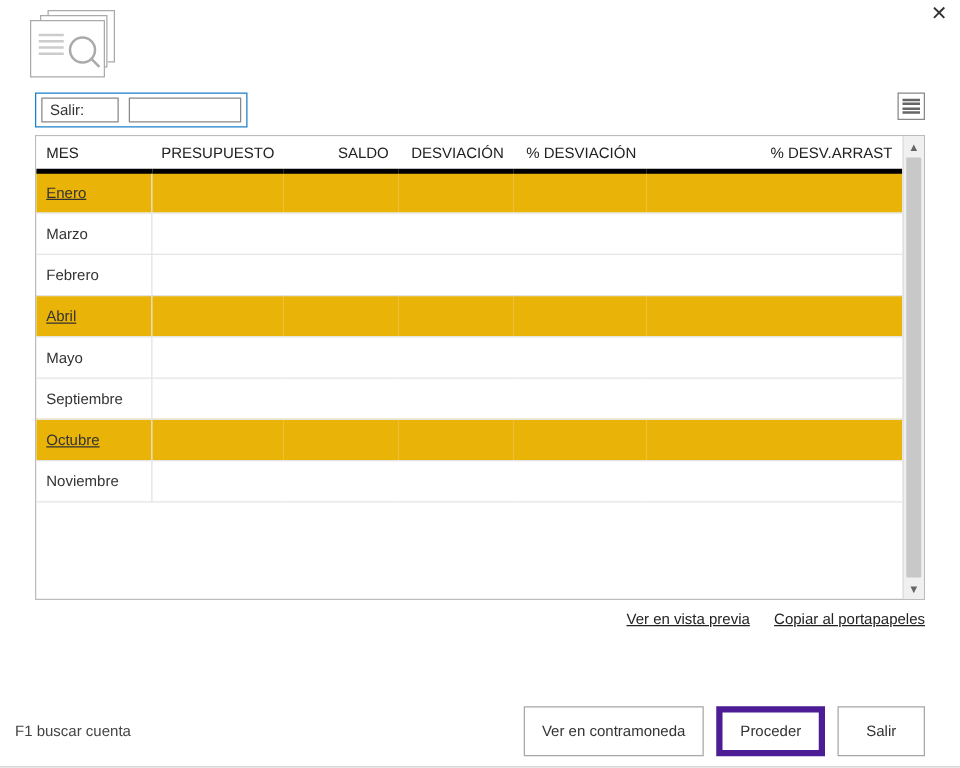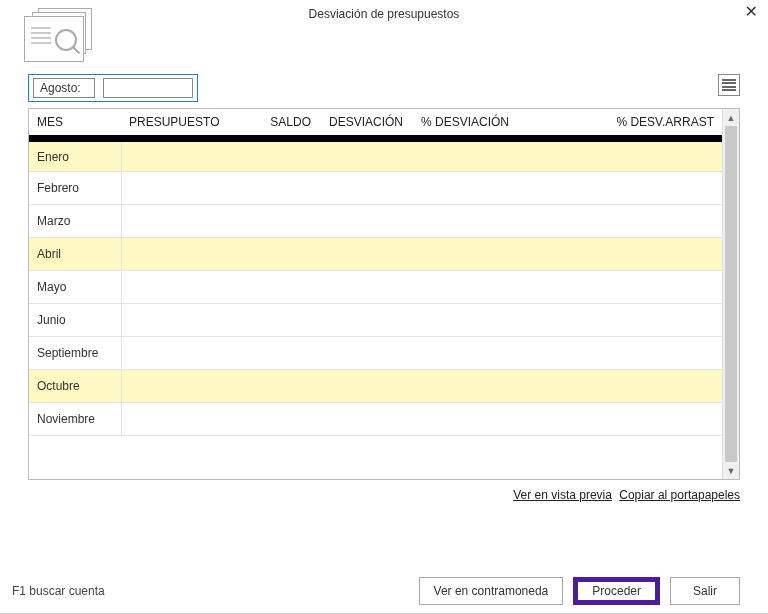--- a/index.html
+++ b/index.html
@@ -144,35 +144,35 @@
     width: 100%;
     border-collapse: collapse;
     table-layout: fixed;
   }
   thead th {
     text-align: left;
     font-weight: normal;
     font-size: 12px;
     color: #222;
     padding: 6px 8px;
-    border-bottom: 7px solid #000000;
+    border-bottom: 4px solid #000000;
     background: #fff;
     white-space: nowrap;
     overflow: hidden;
   }
   thead th.right { text-align: right; }
   tbody td {
     padding: 0 8px;
     height: 33px;
     border-bottom: 1px solid #e4e4e4;
     font-size: 12px;
     color: #333;
     vertical-align: middle;
   }
-  tbody tr.alt td { background: #fef9c3; }
+  tbody tr.alt td { background: #eab308; text-decoration: underline; }
   tbody td.first { border-right: 1px solid #e4e4e4; }
   .col-mes { width: 92px; }
   .col-pres { width: 106px; }
   .col-saldo { width: 92px; }
   .col-desv { width: 92px; }
   .col-pdesv { width: 106px; }
   .col-arr { }
 
   .vscroll {
     width: 17px;
@@ -204,21 +204,21 @@
   }
 
   .links-row {
     text-align: right;
     padding: 8px 28px 0 28px;
   }
   .links-row a {
     color: #222;
     text-decoration: underline;
     font-size: 12px;
-    margin-left: 4px;
+    margin-left: 16px;
     cursor: pointer;
   }
 
   .footer {
     position: absolute;
     bottom: 8px;
     left: 0;
     right: 0;
     display: flex;
     align-items: center;
@@ -228,40 +228,39 @@
     font-size: 12px;
     color: #444;
   }
   .footer-buttons {
     margin-left: auto;
     display: flex;
     gap: 10px;
   }
   .btn {
     min-width: 70px;
-    height: 28px;
+    height: 40px;
     padding: 0 14px;
     border: 1px solid #a7a7a7;
     background: #fff;
     font-size: 12px;
     color: #333;
     cursor: pointer;
   }
   .btn.primary {
     border: 5px solid #4c1d95;
   }
   .btn.wide { min-width: 130px; }
 </style>
 </head>
 <body>
 
 <div class="window">
 
   <div class="titlebar">
-    <span class="title">Desviación de presupuestos</span>
     <span class="close">✕</span>
   </div>
 
   <div class="toolbar">
     <div class="doc-icon">
       <div class="page p1"></div>
       <div class="page p2"></div>
       <div class="page p3">
         <div class="lines">
             <div></div>
@@ -269,21 +268,21 @@
             <div></div>
             <div></div>
           </div>
         <div class="mag"></div>
       </div>
     </div>
   </div>
 
   <div class="filter-row">
     <div class="filter-group">
-      <span class="cuenta-label">Agosto:</span>
+      <span class="cuenta-label">Salir:</span>
       <input class="cuenta-input" type="text" value="" style="">
     </div>
     <div class="list-icon">
       <div></div>
         <div></div>
         <div></div>
         <div></div>
     </div>
   </div>
 
@@ -311,53 +310,45 @@
         <tbody>
           <tr class="alt">
               <td class="first">Enero</td>
               <td></td>
               <td></td>
               <td></td>
               <td></td>
               <td></td>
             </tr>
           <tr>
+              <td class="first">Marzo</td>
+              <td></td>
+              <td></td>
+              <td></td>
+              <td></td>
+              <td></td>
+            </tr>
+          <tr>
               <td class="first">Febrero</td>
-              <td></td>
-              <td></td>
-              <td></td>
-              <td></td>
-              <td></td>
-            </tr>
-          <tr>
-              <td class="first">Marzo</td>
               <td></td>
               <td></td>
               <td></td>
               <td></td>
               <td></td>
             </tr>
           <tr class="alt">
               <td class="first">Abril</td>
               <td></td>
               <td></td>
               <td></td>
               <td></td>
               <td></td>
             </tr>
           <tr>
               <td class="first">Mayo</td>
-              <td></td>
-              <td></td>
-              <td></td>
-              <td></td>
-              <td></td>
-            </tr>
-          <tr>
-              <td class="first">Junio</td>
               <td></td>
               <td></td>
               <td></td>
               <td></td>
               <td></td>
             </tr>
           <tr>
               <td class="first">Septiembre</td>
               <td></td>
               <td></td>

